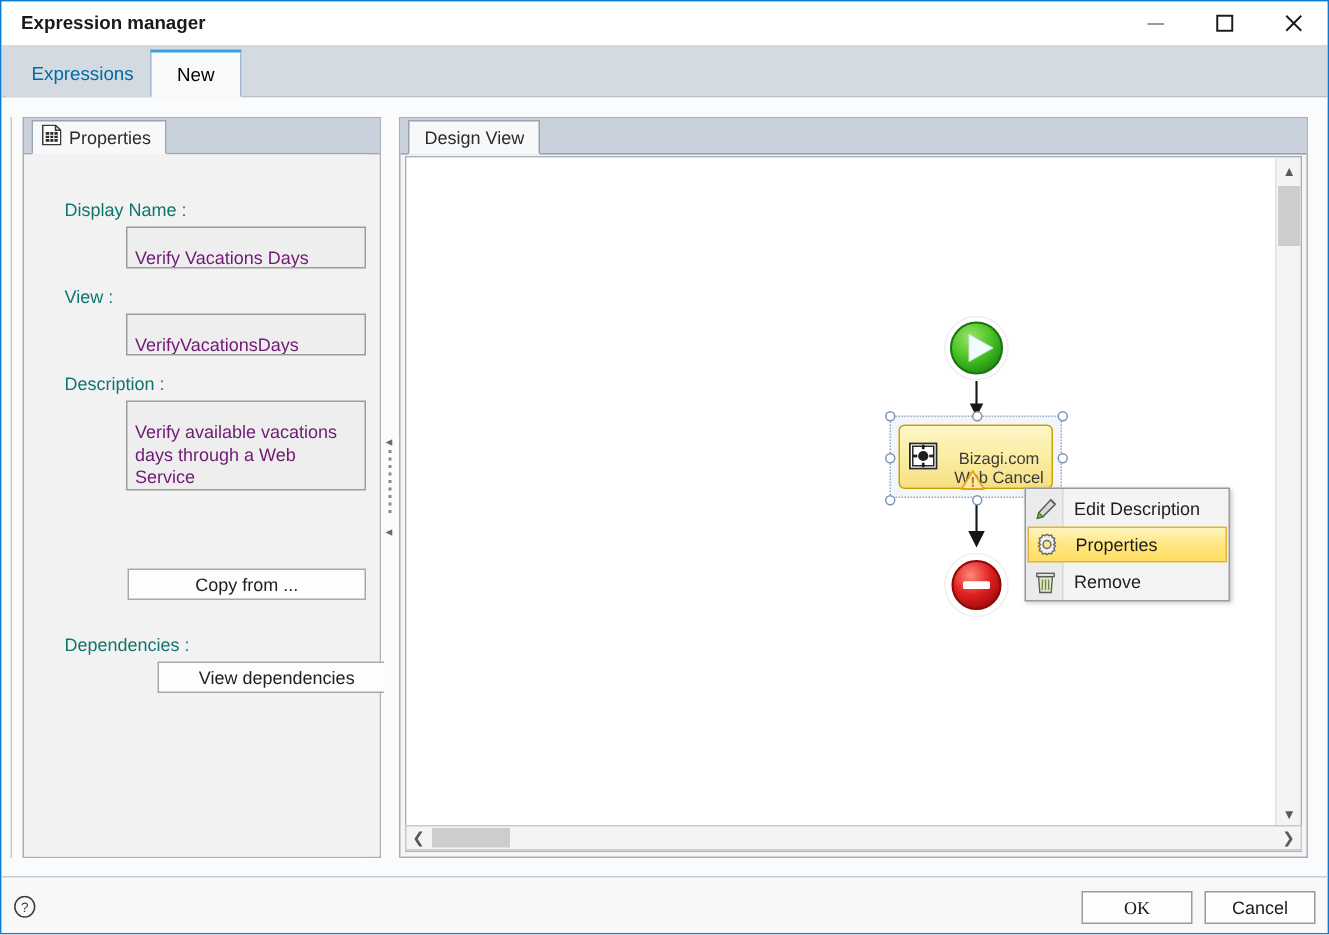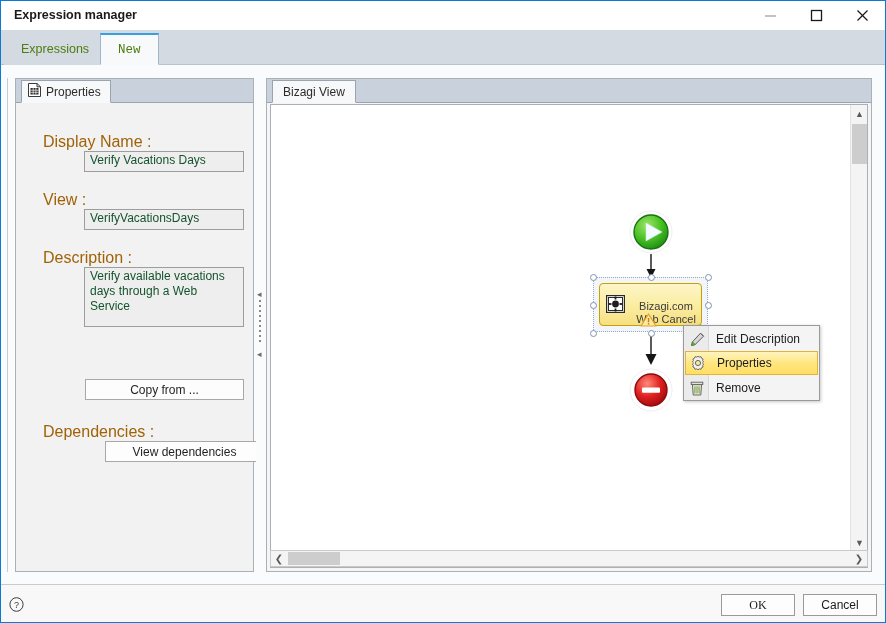--- a/index.html
+++ b/index.html
@@ -48,30 +48,29 @@
     background: #d4dae2;
     border-bottom: 1px solid #b9c2cc;
   }
   .ttab {
     position: absolute; top: 3px; height: 32px;
     display: flex; align-items: center; justify-content: center;
     font-size: 12.5px; color: #4a4a4a;
     cursor: default;
     padding: 0 17px;
   }
-  .ttab.inactive { background: #d4dae2; color: #4d7c0f; }
+  .ttab.inactive { background: #d4dae2; color: #0369a1; }
   .ttab.active {
     background: #f7f9fb;
-    color: #4d7c0f;
+    color: #000000;
     border-left: 1px solid #9fb6cc;
     border-right: 1px solid #9fb6cc;
     border-top: 2px solid #3a9fe0;
     border-bottom: 1px solid #f7f9fb;
     z-index: 3;
-    font-family: Liberation Mono, monospace;
   }
   #tab-expressions { left: 3px; }
   #tab-new { left: 99px; }
 
   
   #body {
     position: absolute; left: 0; top: 64px;
     width: 884px; height: 520px;
     background: #fafbfc;
   }
@@ -107,29 +106,29 @@
     background: #f2f2f2;
     border-top: 0;
   }
   #props-inner {
     position: absolute; left: 9px; top: 0px;
     width: 219px; height: 468px;
     background: #f2f2f2;
   }
   .fld-label {
     position: absolute;
-    font-size: 16px; color: #a16207;
+    font-size: 12px; color: #0f766e;
     white-space: nowrap;
   }
   .txtbox {
     position: absolute;
     background: #eeeeee;
     border: 1px solid #9d9d9d;
-    font-size: 12px; color: #14532d;
-    padding: 1px 5px;
+    font-size: 12px; color: #701a75;
+    padding: 13px 5px;
     line-height: 15px;
     overflow: hidden;
     cursor: text;
   }
   .pbtn {
     position: absolute;
     background: #fdfdfd;
     border: 1px solid #a8a8a8;
     font-size: 12px; color: #1f1f1f;
     display: flex; align-items: center; justify-content: center;
@@ -413,21 +412,21 @@
         <div class="dot"></div>
           <div class="dot"></div>
           <div class="dot"></div>
       </div>
       <div class="sp-arrow" style="top:272px;">◂</div>
     </div>
 
     <div id="right-panel">
       <div id="dv-tabrow">
         <div id="dv-tab">
-          <span>Bizagi View</span>
+          <span>Design View</span>
         </div>
       </div>
 
       <div id="canvas-wrap">
         <div id="canvas">
 
           <svg style="position:absolute;left:0;top:0;width:580px;height:446px;pointer-events:none">
             <line x1="380" y1="149" x2="380" y2="166" stroke="#151515" stroke-width="1.4"></line>
             <polygon points="380,173 375.5,164 384.5,164" fill="#151515"></polygon>
             <line x1="380" y1="228" x2="380" y2="251" stroke="#151515" stroke-width="1.4"></line>

